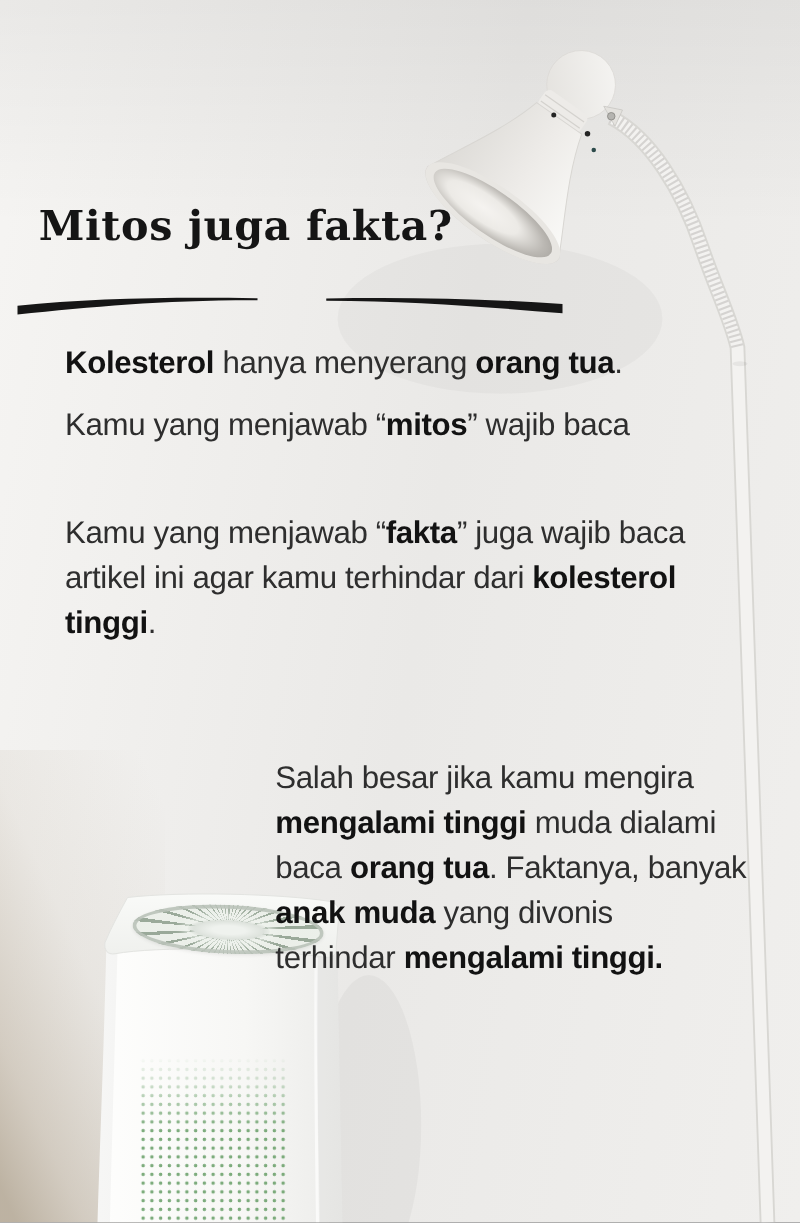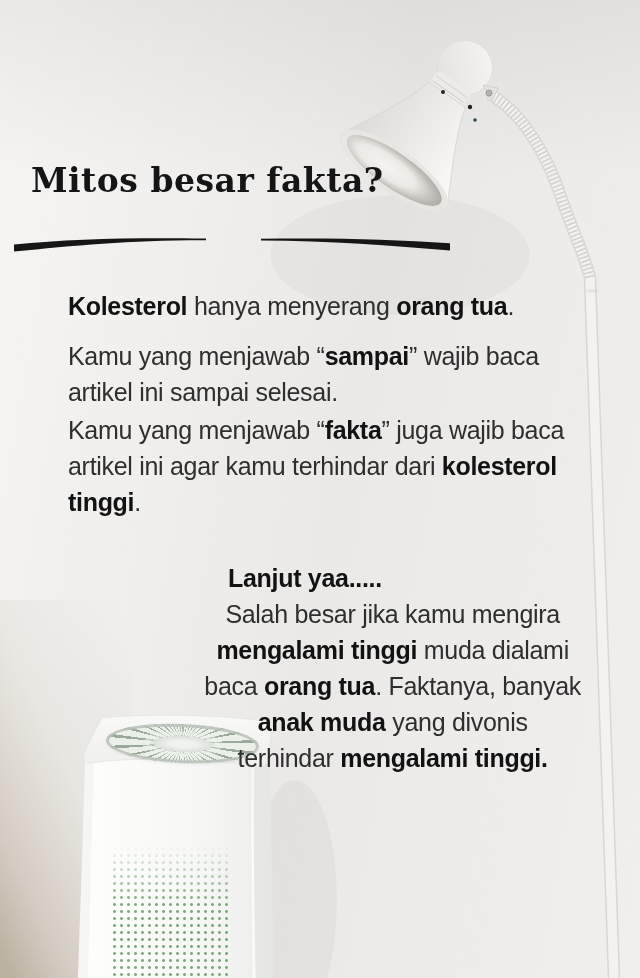--- a/index.html
+++ b/index.html
@@ -32,29 +32,29 @@
     mask-image:linear-gradient(to top,#000 55%,transparent 100%);
   }
   .title{
     position:absolute;left:31px;top:163px;margin:0;
     font-family:"DejaVu Serif","Liberation Serif",serif;
     font-size:33px;font-weight:700;letter-spacing:.5px;color:#151515;line-height:1.1;
     white-space:nowrap;
   }
   .divider{position:absolute;left:0;top:0;}
   .p{
-    position:absolute;margin:16px;font-size:25px;line-height:36px;letter-spacing:-.3px;
+    position:absolute;margin:0;font-size:25px;line-height:36px;letter-spacing:-.3px;
     color:#2e2e2e;white-space:nowrap;
   }
   .p b{font-weight:700;color:#121212;}
   .p1{left:52px;top:272px;}
   .p2{left:52px;top:322px;}
-  .p3{left:52px;top:396px;}
+  .p3{left:52px;top:408px;}
   .lead{left:212px;top:544px;font-weight:700;color:#121212;}
-  .p4{top:580px;right:43px;text-align:center;}
+  .p4{top:604px;right:43px;text-align:left;}
 </style>
 </head>
 <body>
 
 <div class="canvas">
 
   <div class="scene">
     <svg width="640" height="978" viewBox="0 0 640 978">
       <defs>
         <linearGradient id="topShade" x1="0" y1="0" x2="0" y2="1">
@@ -131,21 +131,20 @@
 
     <div class="grille"></div>
     <div class="dots"></div>
   </div>
 
   <svg class="divider" width="640" height="978" viewBox="0 0 640 978">
     <path d="M14,244.5 C 70,239 130,237.5 206,238.6 L 206,240.2 C 130,240 75,245.5 14,251.5 Z" fill="#161616"></path>
     <path d="M261,238.8 C 330,237.6 392,239.2 450,243.2 L 450,250.5 C 392,246 330,240.6 261,240.6 Z" fill="#161616"></path>
   </svg>
 
-  <h1 class="title">Mitos besar fakta?</h1>
+  <h1 class="title">Mitos juga fakta?</h1>
 
   <p class="p p1"><b>Kolesterol</b><span> hanya menyerang </span><b>orang tua</b><span>.</span></p>
-  <p class="p p2"><span>Kamu yang menjawab “</span><b>sampai</b><span>” wajib baca</span><br><span>artikel ini sampai selesai.</span></p>
+  <p class="p p2"><span>Kamu yang menjawab “</span><b>mitos</b><span>” wajib baca</span><br></p>
   <p class="p p3"><span>Kamu yang menjawab “</span><b>fakta</b><span>” juga wajib baca</span><br><span>artikel ini agar kamu terhindar dari </span><b>kolesterol</b><br><b>tinggi</b><span>.</span></p>
-  <p class="p lead"><b>Lanjut yaa.....</b></p>
   <p class="p p4"><span>Salah besar jika kamu mengira</span><br><b>mengalami tinggi</b><span> muda dialami</span><br><span>baca </span><b>orang tua</b><span>. Faktanya, banyak</span><br><b>anak muda</b><span> yang divonis</span><br><span>terhindar </span><b>mengalami tinggi.</b></p>
 
 </div>
 
 </body></html>

